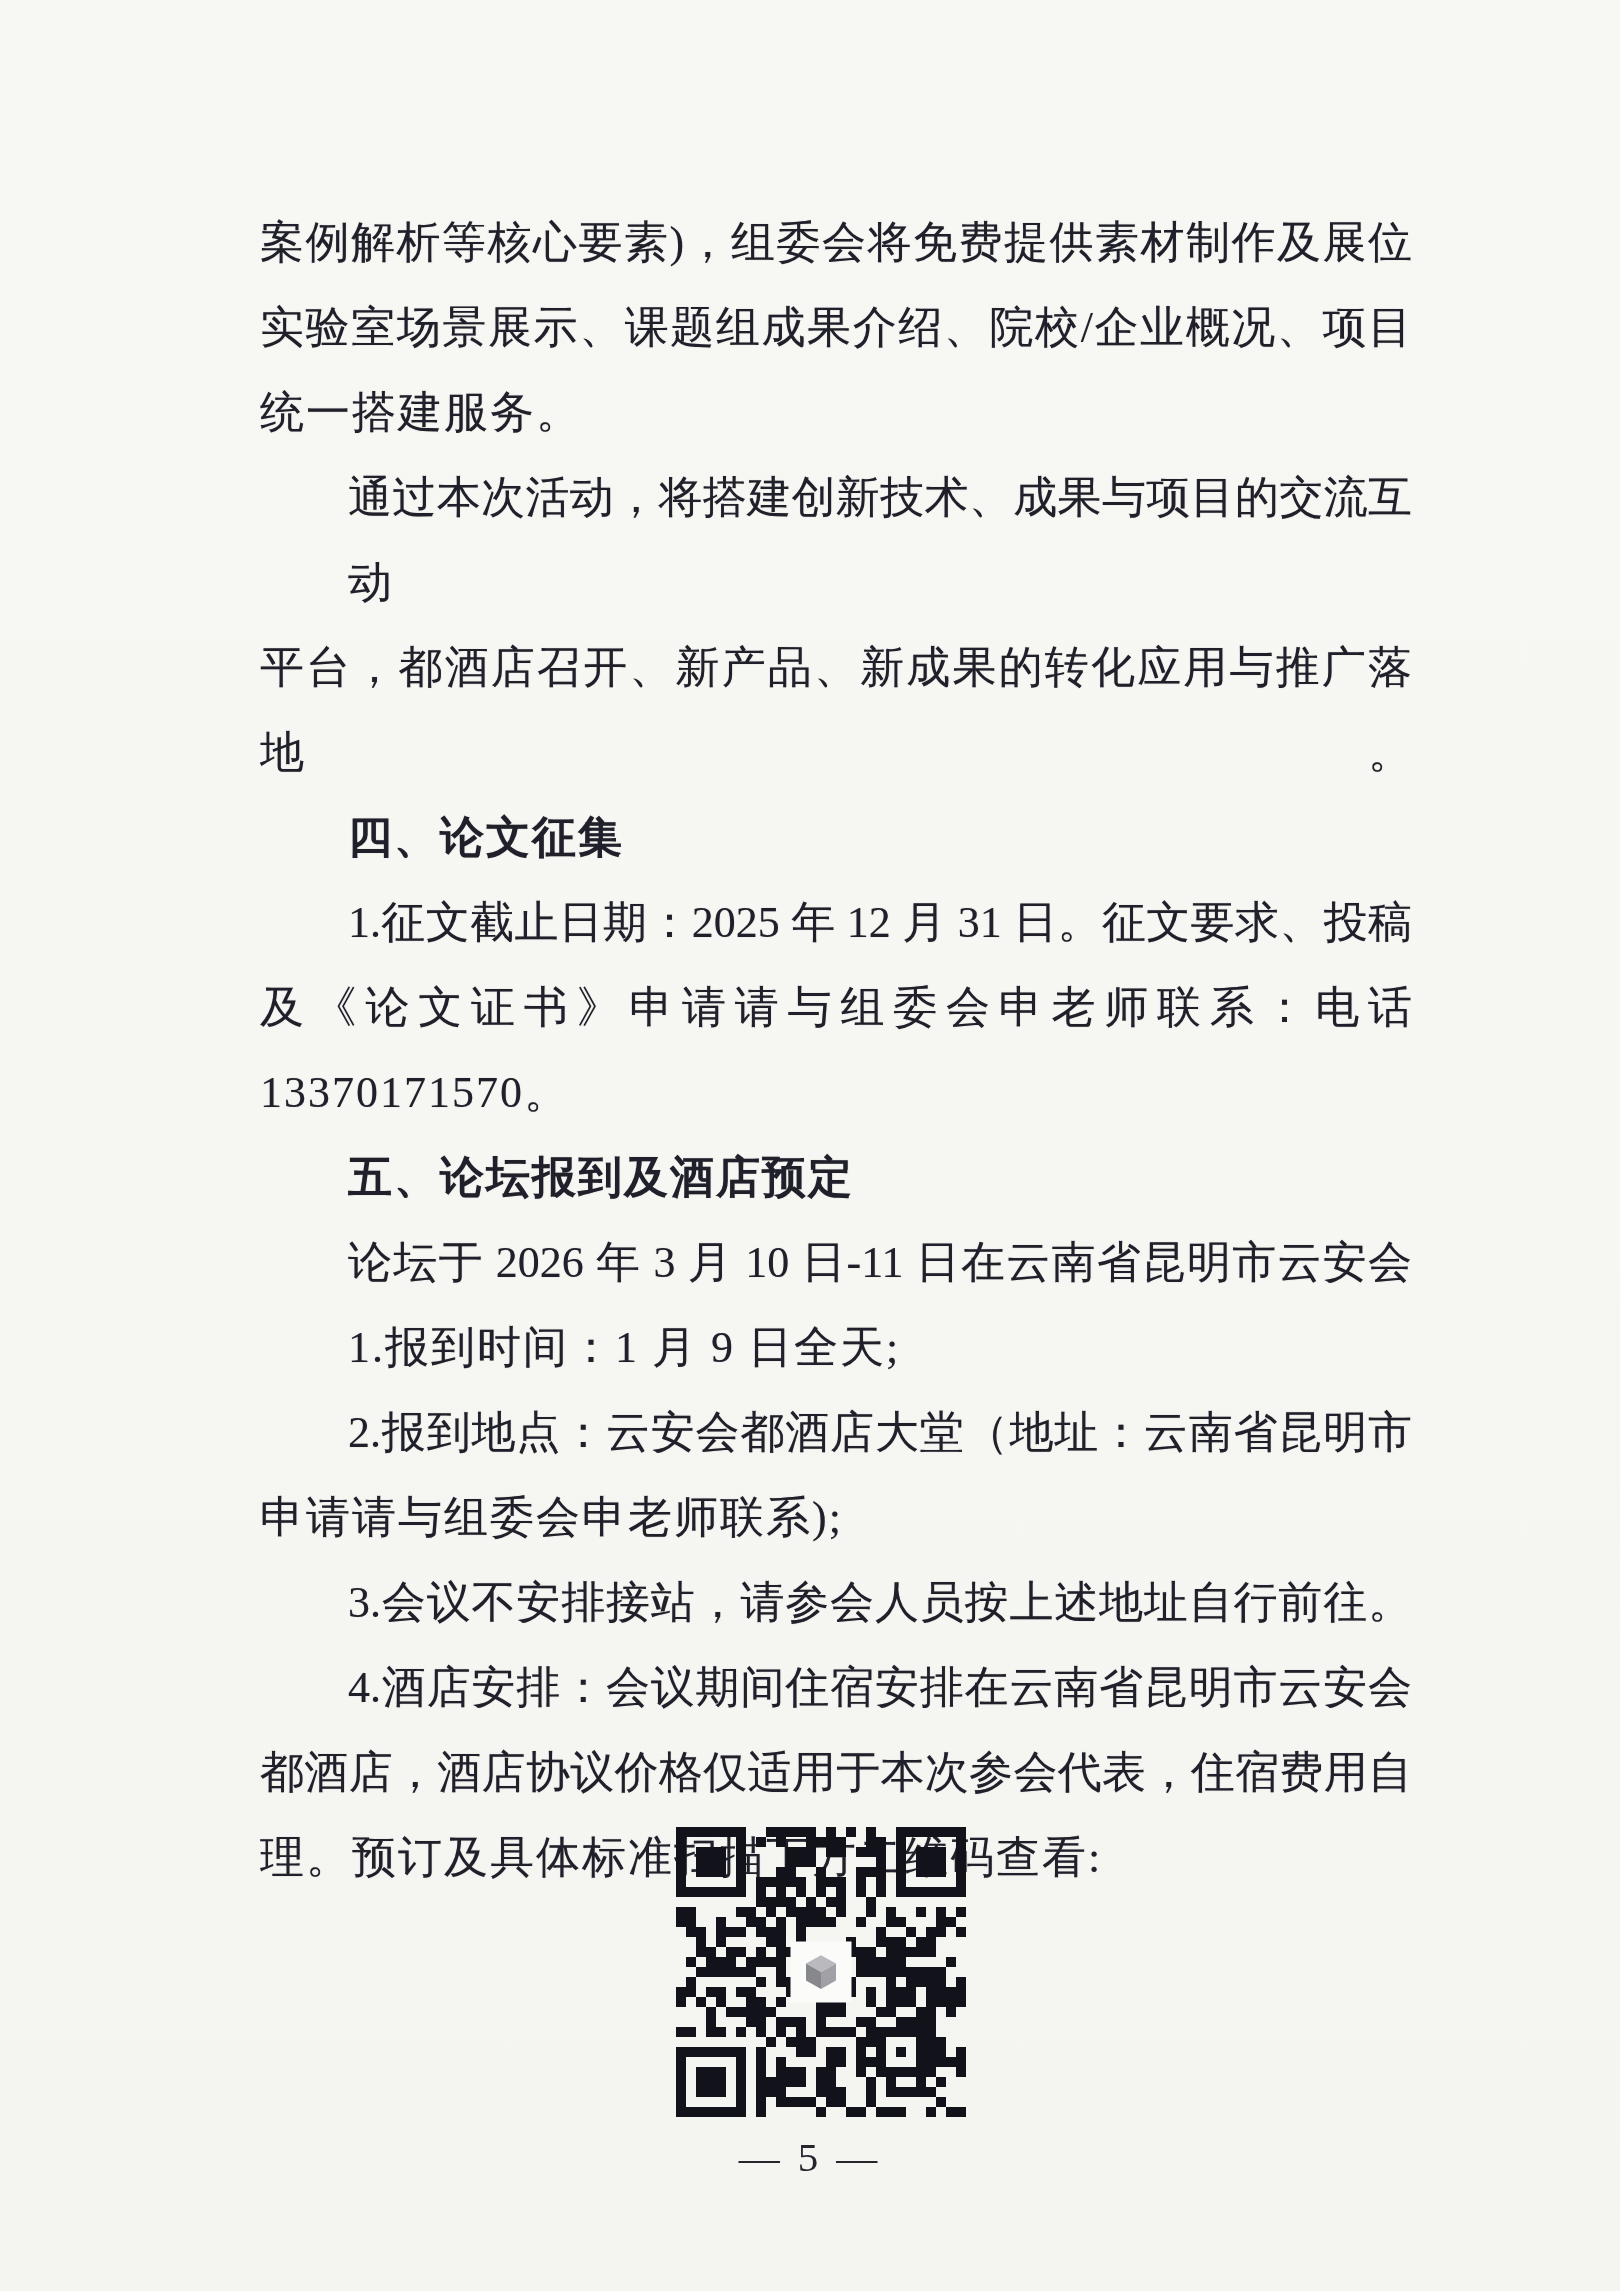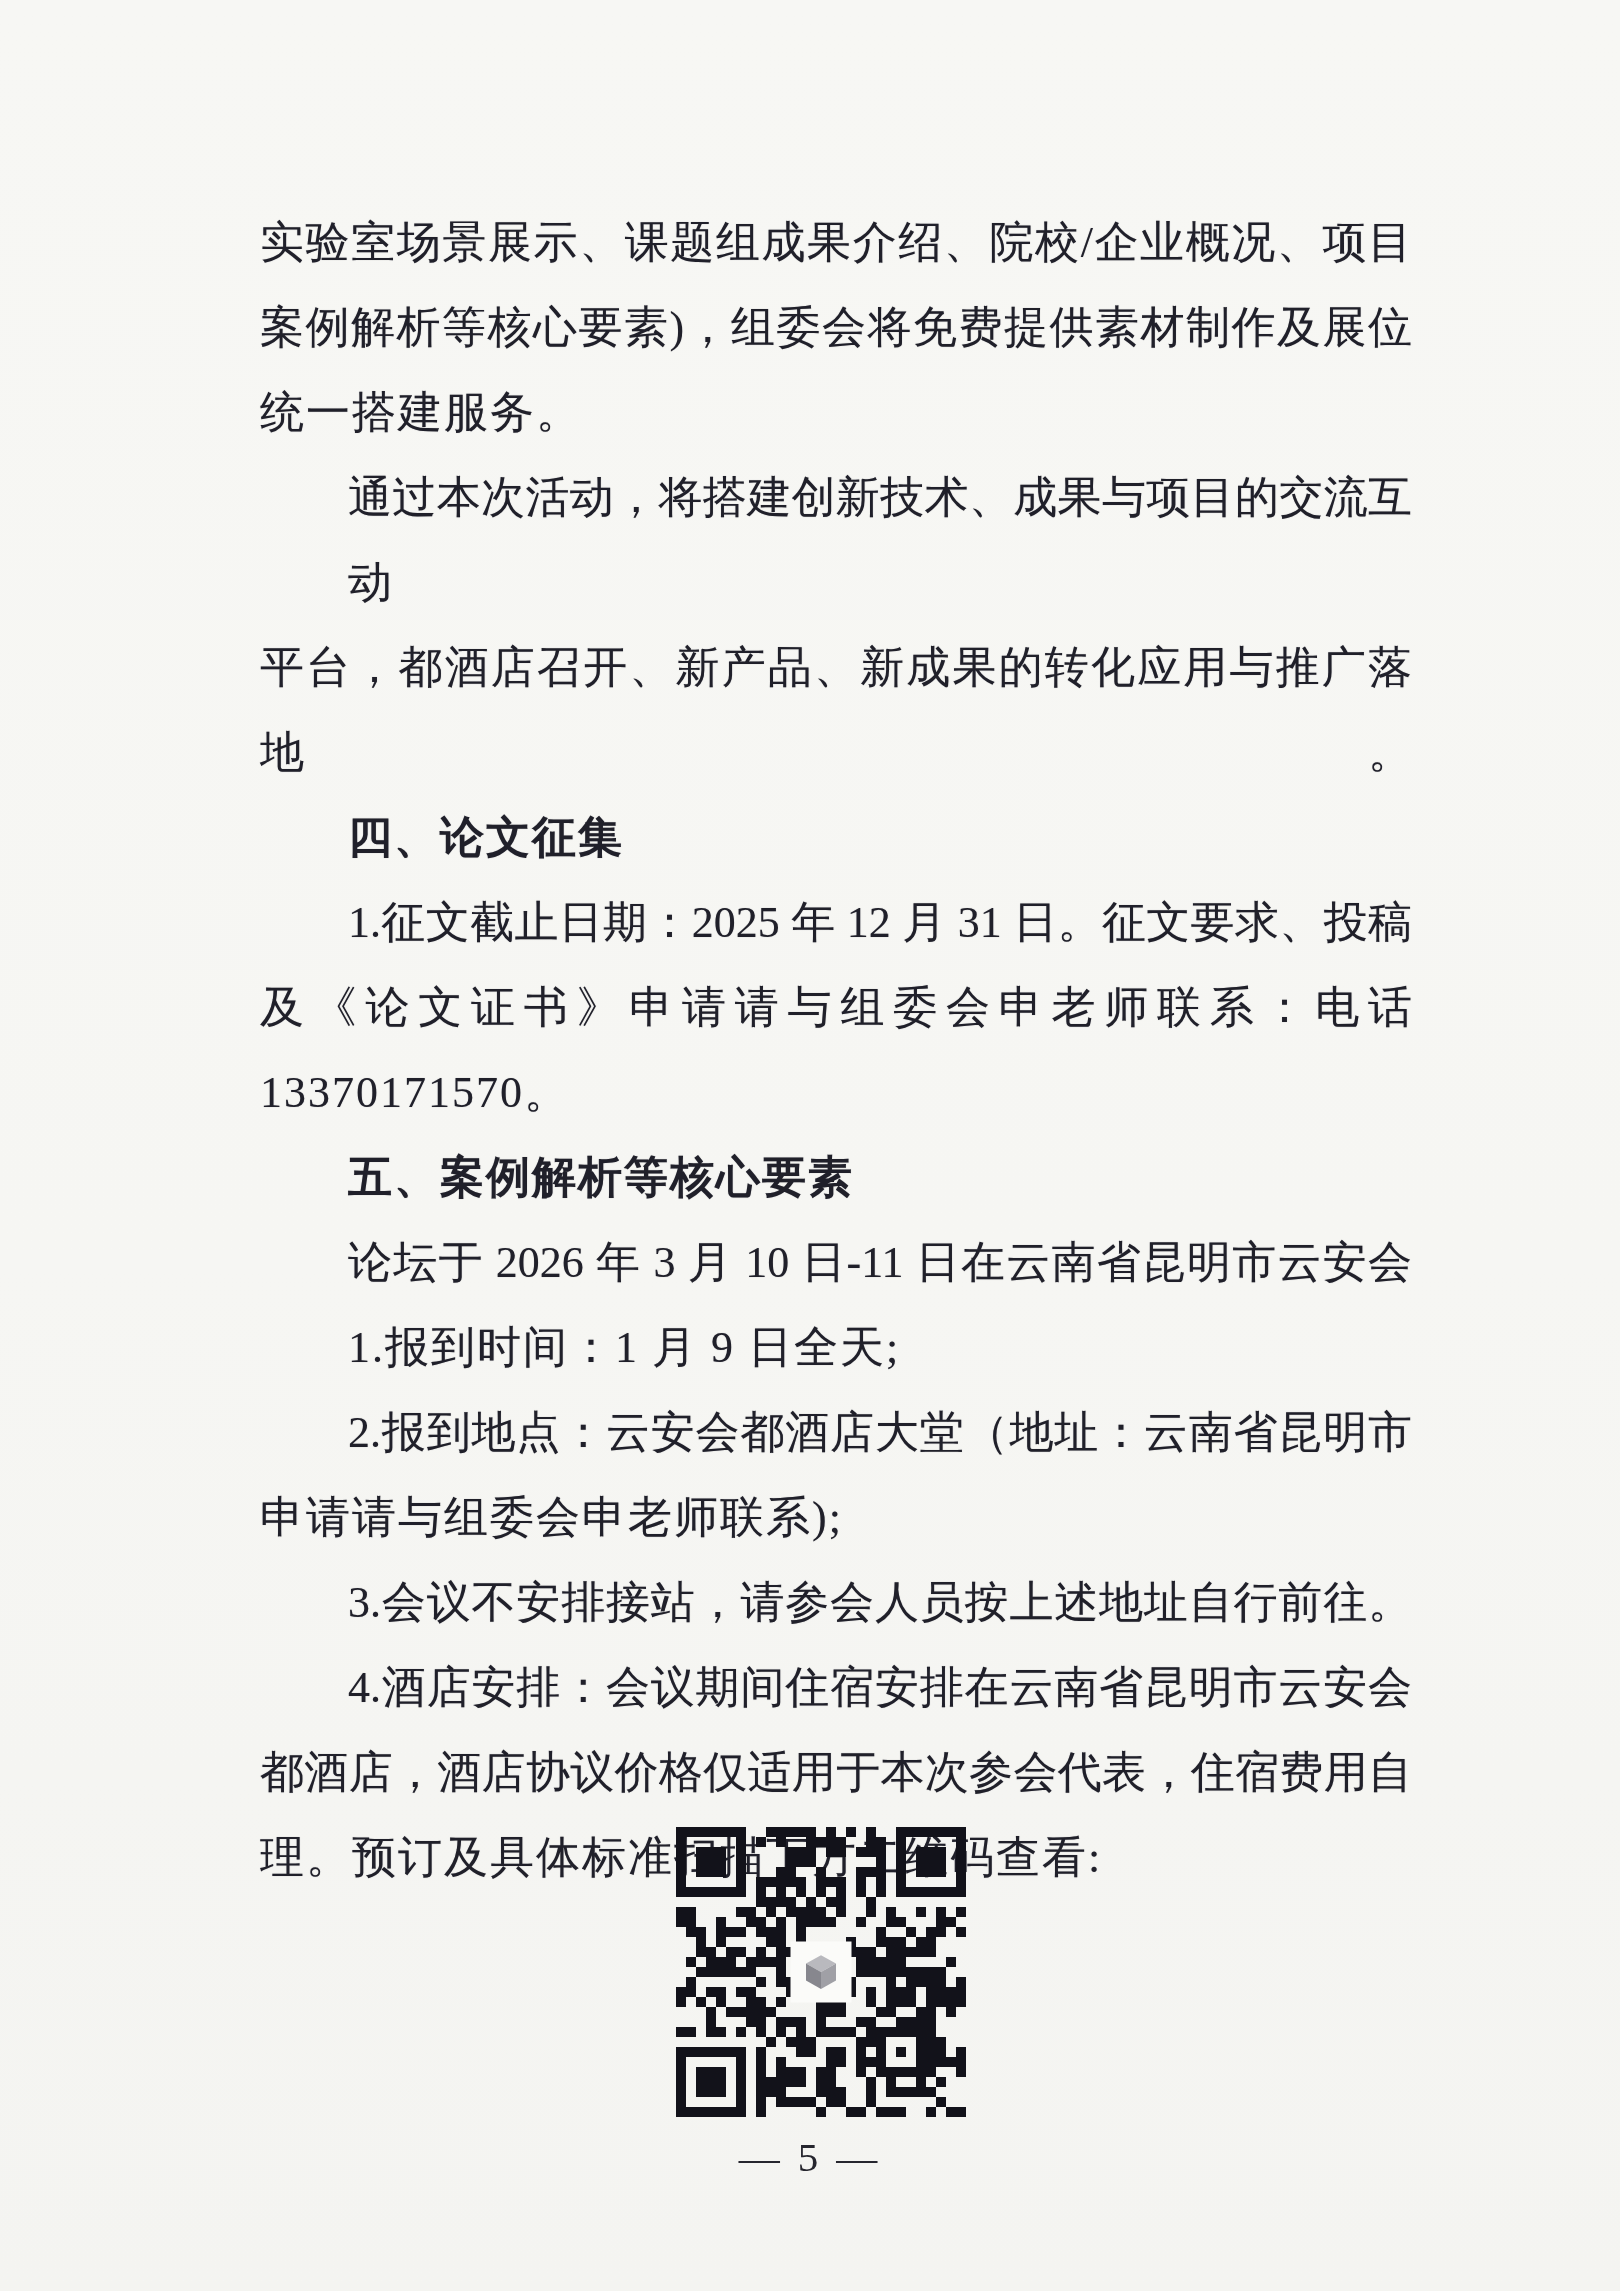--- a/index.html
+++ b/index.html
@@ -35,30 +35,30 @@
     position:absolute;left:0;top:2133px;width:1620px;
     text-align:center;font-size:41px;color:#26262e;letter-spacing:3.9px;
   }
 </style>
 </head>
 <body>
 
 <div class="page">
 
   <div class="text-column" id="lines">
+      <div class="line fill">案例解析等核心要素)，组委会将免费提供素材制作及展位</div>
       <div class="line fill">实验室场景展示、课题组成果介绍、院校/企业概况、项目</div>
-      <div class="line fill">案例解析等核心要素)，组委会将免费提供素材制作及展位</div>
       <div class="line">统一搭建服务。</div>
       <div class="line indent fill">通过本次活动，将搭建创新技术、成果与项目的交流互动</div>
       <div class="line fill">平台，都酒店召开、新产品、新成果的转化应用与推广落地。</div>
       <div class="line indent heading">四、论文征集</div>
       <div class="line indent fill">1.征文截止日期：2025 年 12 月 31 日。征文要求、投稿</div>
       <div class="line fill">及《论文证书》申请请与组委会申老师联系：电话</div>
       <div class="line">13370171570。</div>
-      <div class="line indent heading">五、案例解析等核心要素</div>
+      <div class="line indent heading">五、论坛报到及酒店预定</div>
       <div class="line indent fill">论坛于 2026 年 3 月 10 日-11 日在云南省昆明市云安会</div>
       <div class="line indent">1.报到时间：1 月 9 日全天;</div>
       <div class="line indent fill">2.报到地点：云安会都酒店大堂（地址：云南省昆明市</div>
       <div class="line">申请请与组委会申老师联系);</div>
       <div class="line indent fill">3.会议不安排接站，请参会人员按上述地址自行前往。</div>
       <div class="line indent fill">4.酒店安排：会议期间住宿安排在云南省昆明市云安会</div>
       <div class="line fill">都酒店，酒店协议价格仅适用于本次参会代表，住宿费用自</div>
       <div class="line">理。预订及具体标准扫描下方二维码查看:</div>
     </div>
 

